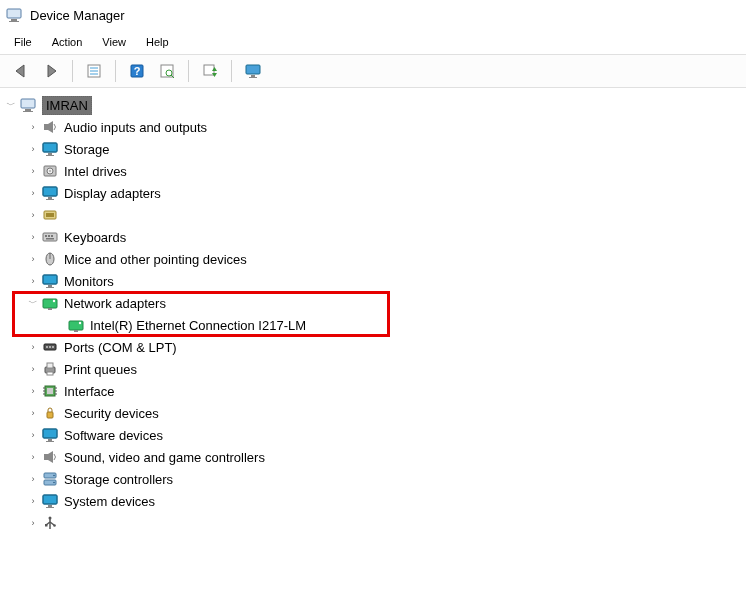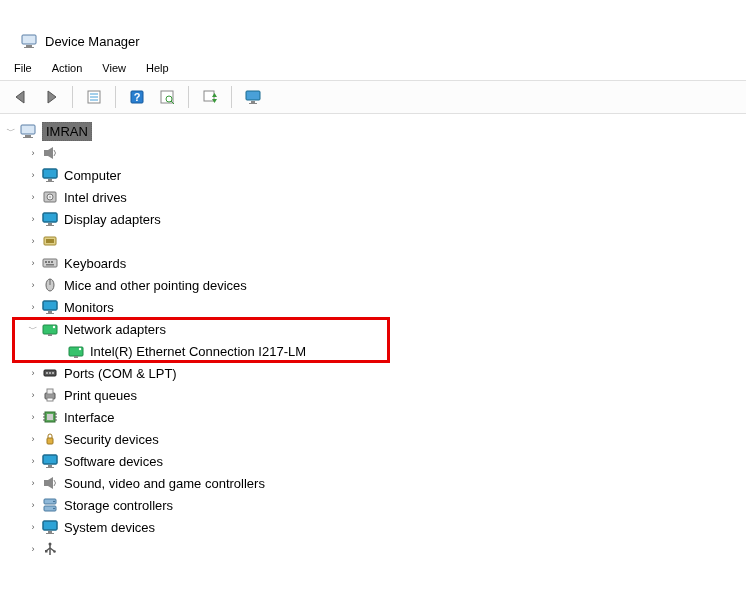--- a/index.html
+++ b/index.html
@@ -1,17 +1,17 @@
 <!DOCTYPE html>
 <html><head>
 <meta charset="utf-8">
 <style>
   * { box-sizing: border-box; }
   html, body { margin:0; padding:0; font-family: "Segoe UI", Tahoma, Arial, sans-serif; font-size:13px; color:#000; background:#fff; width:746px; height:605px; overflow:hidden; }
-  .titlebar { display:flex; align-items:center; height:30px; padding:2px 21px;margin-top:26px; }
+  .titlebar { display:flex; align-items:center; height:30px; padding:2px 6px; }
   .titlebar .app-icon { width:16px; height:16px; margin-right:8px; display:flex; align-items:center; justify-content:center; }
   .titlebar .title { font-size:13px; }
   .menubar { display:flex; align-items:center; height:24px; padding:0 4px; gap:0; }
   .menubar .menu-item { padding:2px 10px; cursor:default; font-size:11px; }
   .toolbar { display:flex; align-items:center; height:34px; padding:0 6px; border-top:1px solid #e0e0e0; border-bottom:1px solid #e0e0e0; gap:0; background:#fcfcfc; }
   .toolbar .tool-btn { width:28px; height:26px; display:flex; align-items:center; justify-content:center; margin:0 1px; border:1px solid transparent; cursor:default; }
   .toolbar .sep { width:1px; height:22px; background:#d0d0d0; margin:0 6px; }
   .tree { padding:6px 0 6px 0; user-select:none; }
   .row { display:flex; align-items:center; height:22px; position:relative; }
   .indent0 { padding-left:4px; }
@@ -229,29 +229,30 @@
     <span class="node-label root-sel">IMRAN</span>
   </div>
   <div id="tree-body">
       <div class="row indent1">
         <span class="expander">›</span>
         <span class="node-icon">
           <svg width="16" height="16">
             <use href="#ic-speaker"></use>
           </svg>
         </span>
+        <span class="node-label">Audio inputs and outputs</span>
       </div>
       <div class="row indent1">
         <span class="expander">›</span>
         <span class="node-icon">
           <svg width="16" height="16">
             <use href="#ic-monitor"></use>
           </svg>
         </span>
-        <span class="node-label">Computer</span>
+        <span class="node-label">Storage</span>
       </div>
       <div class="row indent1">
         <span class="expander">›</span>
         <span class="node-icon">
           <svg width="16" height="16">
             <use href="#ic-disk"></use>
           </svg>
         </span>
         <span class="node-label">Intel drives</span>
       </div>

